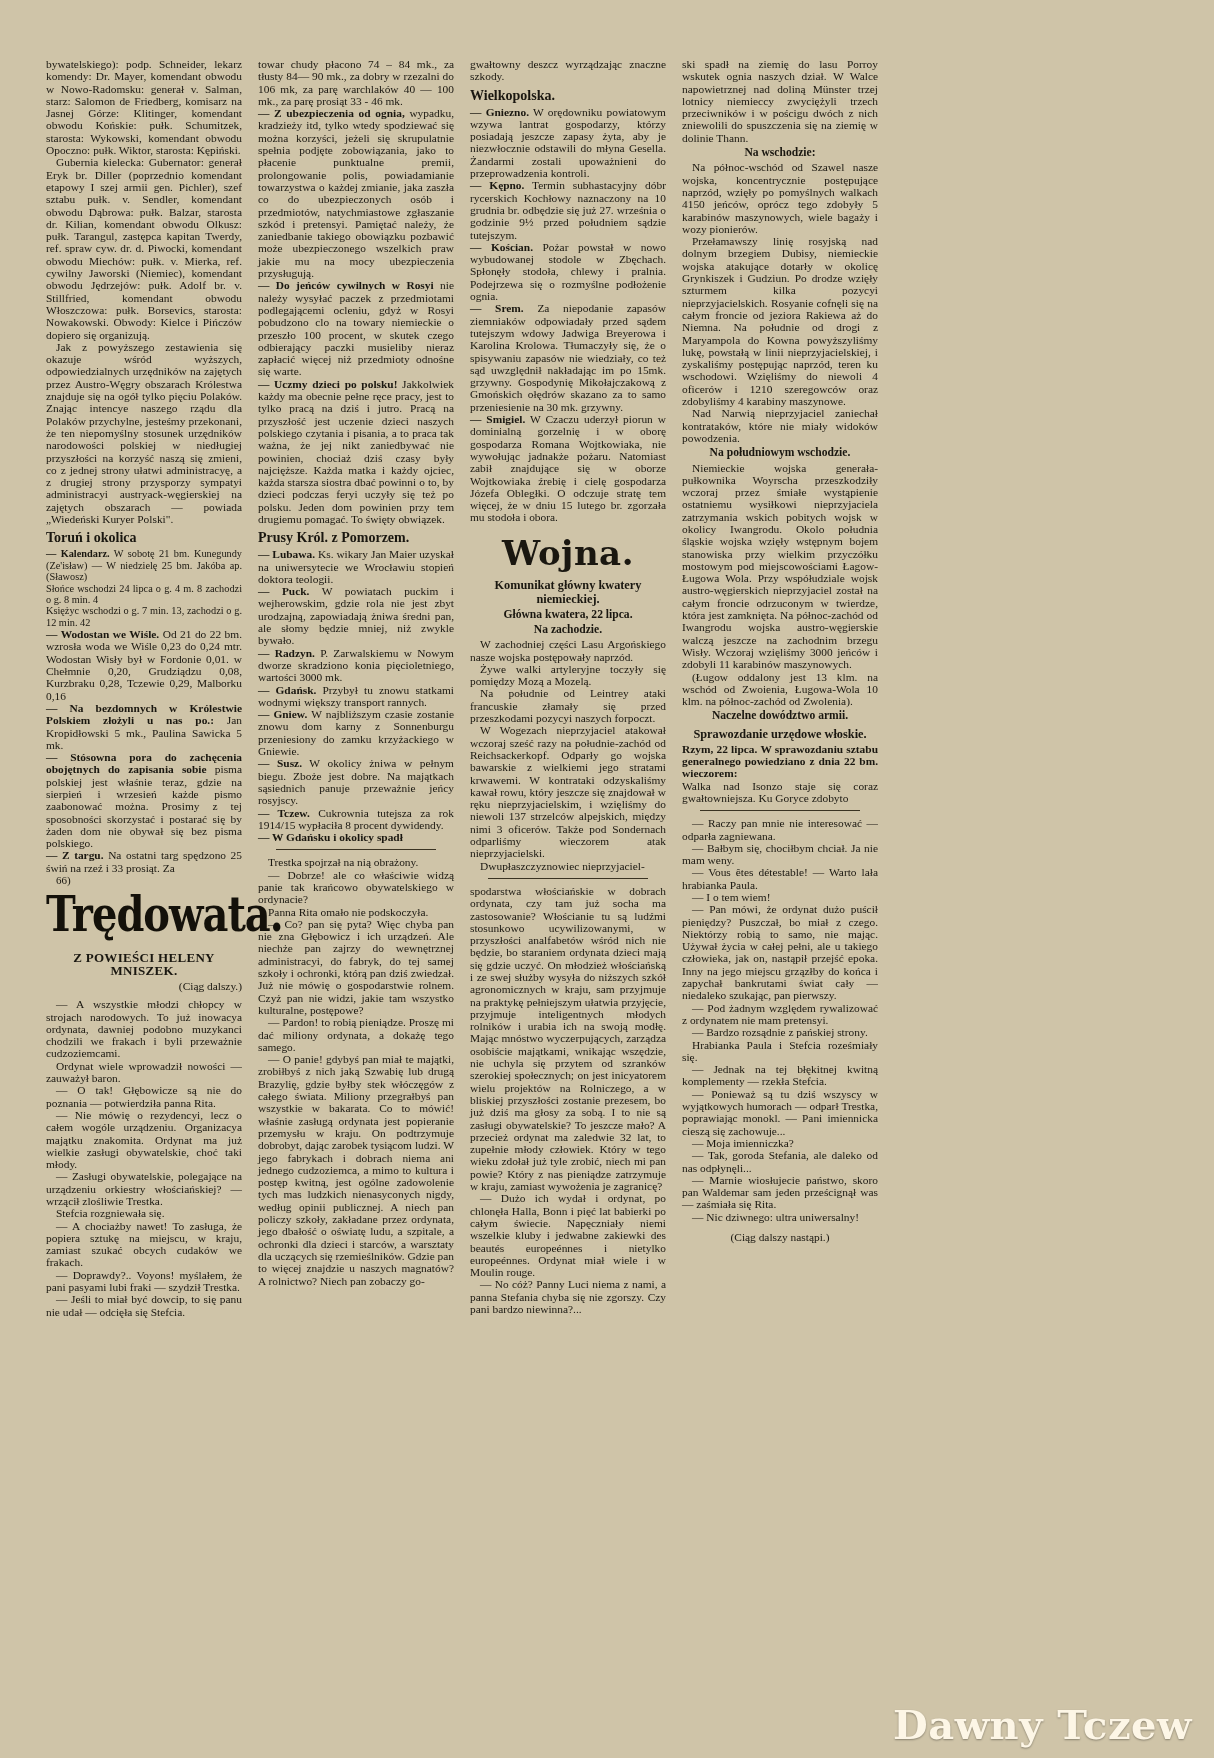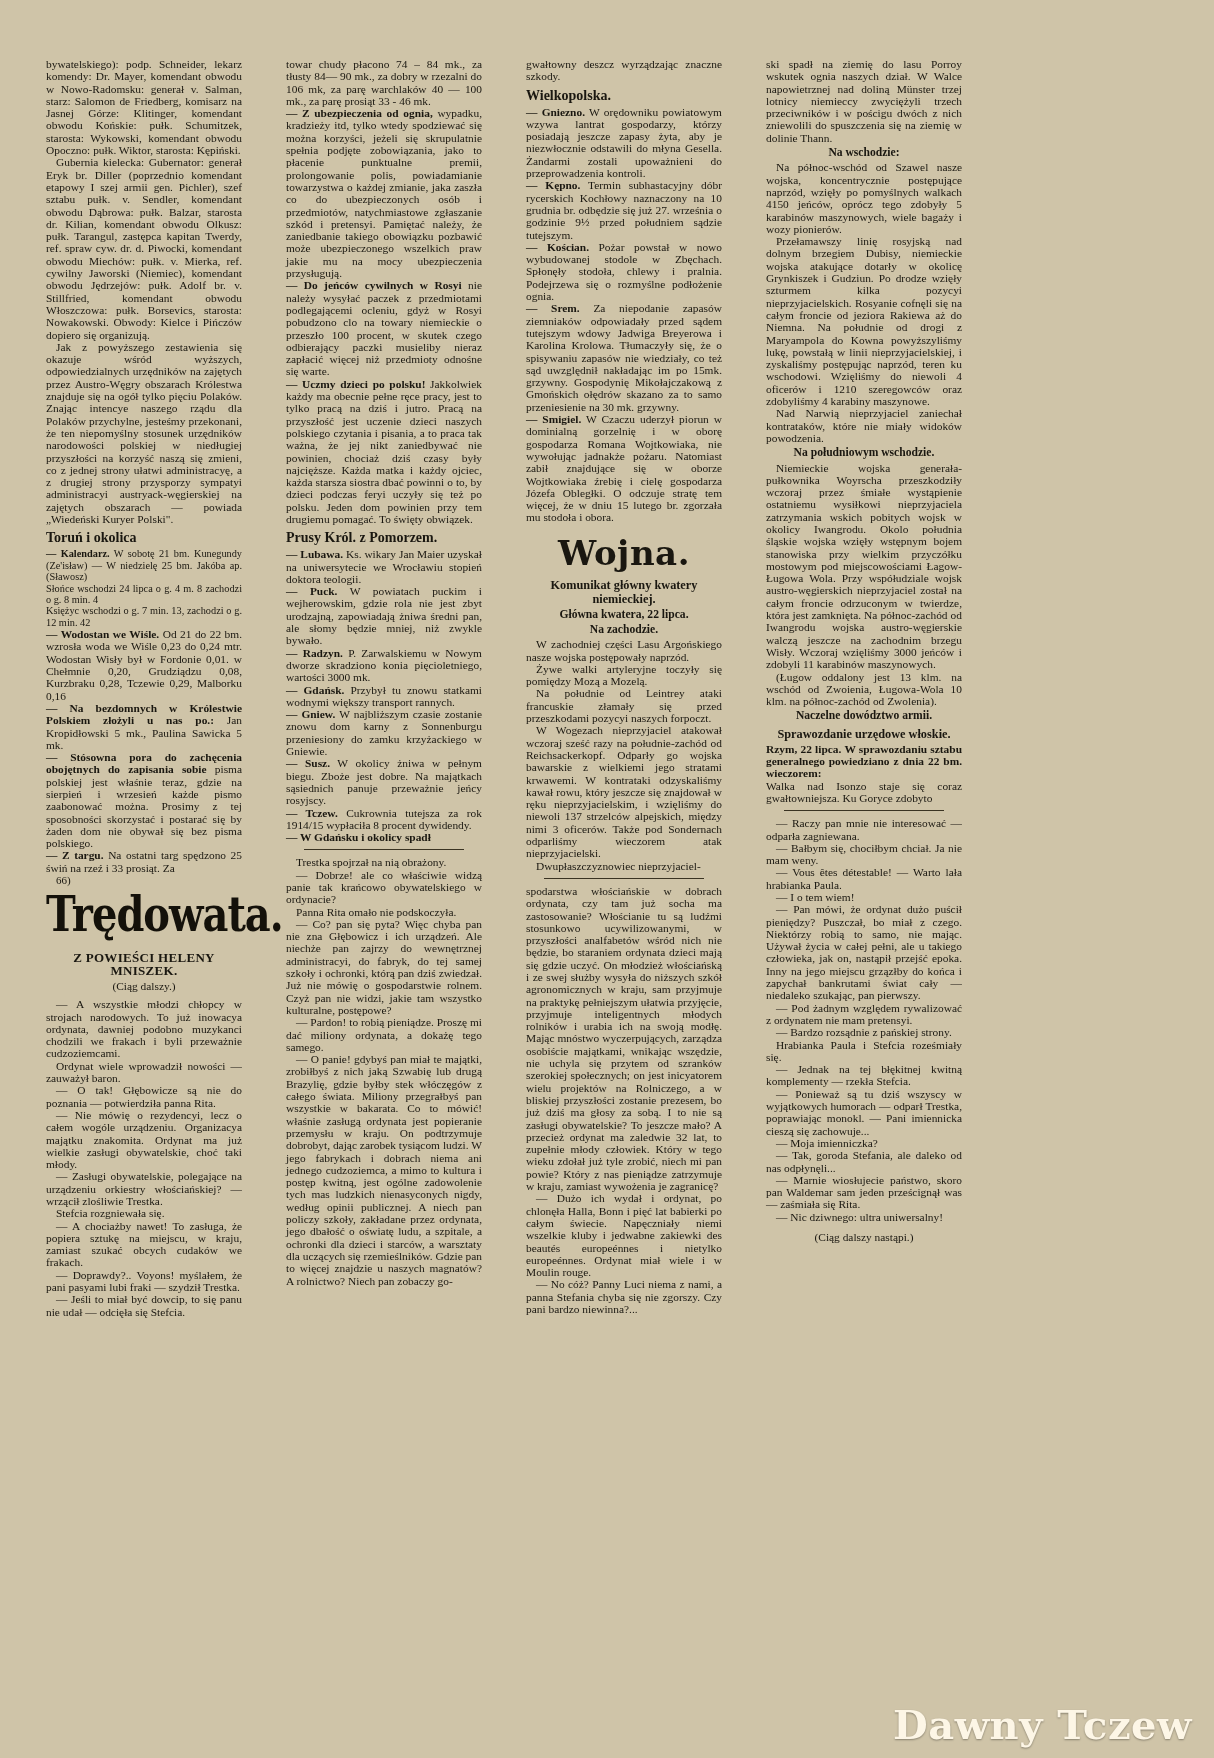--- a/index.html
+++ b/index.html
@@ -19,32 +19,32 @@
       radial-gradient(ellipse at 20% 10%, rgba(255,250,235,0.35), rgba(0,0,0,0) 55%),
       radial-gradient(ellipse at 85% 90%, rgba(120,100,60,0.16), rgba(0,0,0,0) 60%),
       linear-gradient(180deg,#d2c7ab 0%, #cabf a3 40%, #c8bda0 100%);
     pointer-events:none;
   }
   .page{
     position:absolute;
     left:38px;top:58px;
     width:1140px;height:1640px;
     display:flex;
-    gap:8px;
+    gap:0;
   }
   .col{
     width:212px;
     padding:0 8px;
     box-sizing:border-box;
     font-size:11.4px;
     line-height:12.3px;
     text-align:justify;
     hyphens:auto;
   }
-  .col + .col{border-left:none;margin-left:20px;}
+  .col + .col{border-left:none;}
   .col p{margin:0;text-indent:10px;}
   .col p.noind{text-indent:0;}
   b,.b{font-weight:bold;}
   .ctr{text-align:center;text-indent:0 !important;}
   .hd{
     text-align:left;
     font-weight:bold;
     font-size:14px;
     line-height:15px;
     margin:5px 0 3px 0;
@@ -90,21 +90,21 @@
   }
   .novel-sub{
     text-align:center;
     font-weight:bold;
     font-size:13px;
     margin:22px 0 3px 0;
     text-indent:0;
     letter-spacing:0.3px;
   }
   .novel-sub2{
-    text-align:center;
+    text-align:right;
     font-size:11.4px;
     margin:2px 0 6px 0;
     text-indent:0;
   }
   .serial-num{
     font-size:11px;
     text-indent:0;
     margin:14px 0 0 0;
   }
   .rule{

